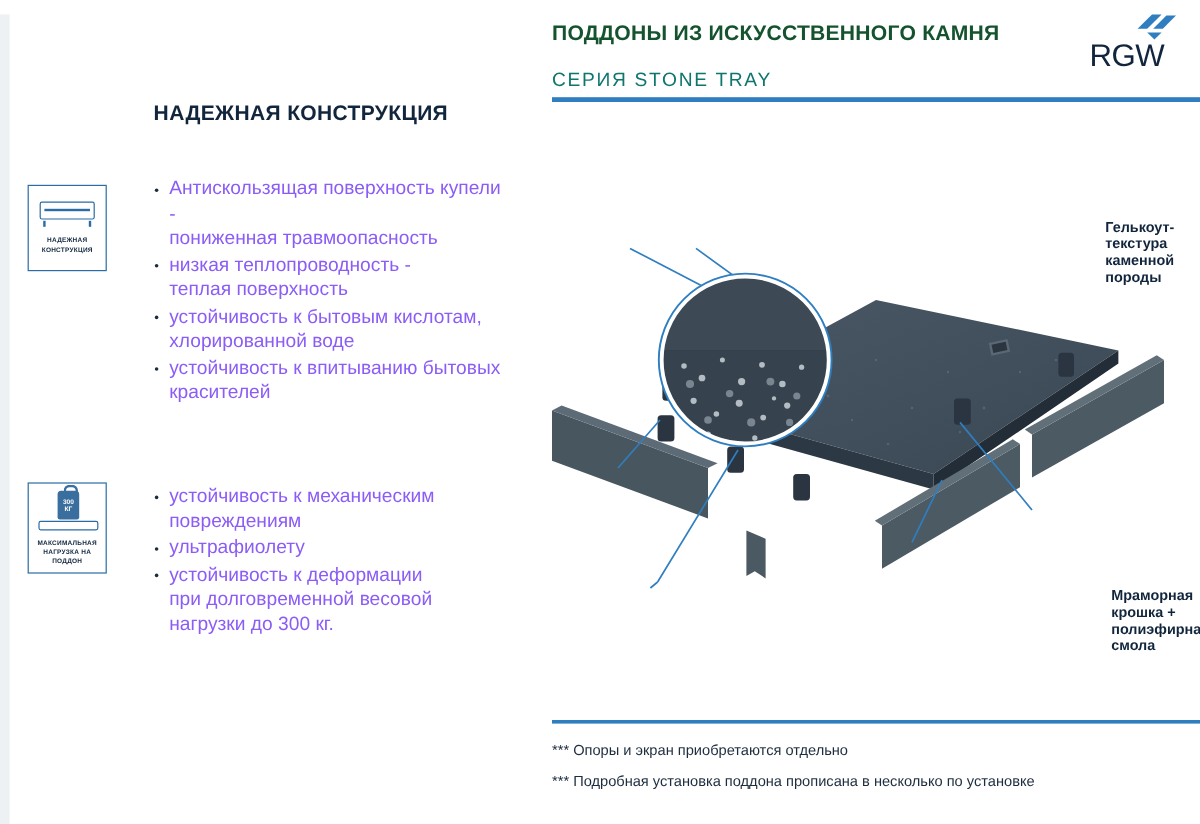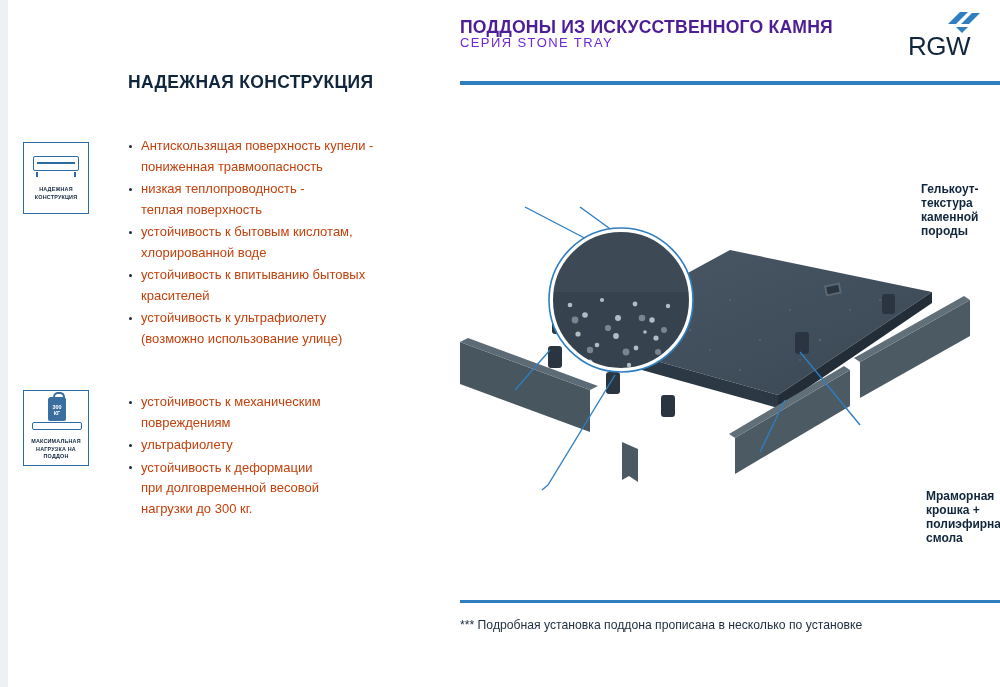--- a/index.html
+++ b/index.html
@@ -19,21 +19,21 @@
   .page {
     position: absolute;
     inset: 0;
     background: #ffffff;
   }
 
   
   .left-col {
     position: absolute;
     left: 0;
-    top: 0;
+    top: 12px;
     width: 430px;
     height: 545px;
     background: #ffffff;
   }
   .left-edge {
     position: absolute;
     left: 0;
     top: 0;
     width: 8px;
     height: 687px;
@@ -151,23 +151,23 @@
     border: 1.5px solid #2b6ca3;
     border-radius: 2px;
     box-sizing: border-box;
   }
 
   
   .bullets {
     position: absolute;
     left: 128px;
     width: 295px;
-    font-size: 13px;
+    font-size: 16px;
     line-height: 20.5px;
-    color: #c2410c;
+    color: #8b5cf6;
   }
   #bullets-construction { top: 136px; }
   #bullets-load { top: 392px; }
   .bullets li {
     list-style: none;
     position: relative;
     margin: 0 0 2px 0;
     padding-left: 13px;
     white-space: pre-line;
   }
@@ -190,29 +190,29 @@
     top: 0;
     width: 570px;
     height: 687px;
   }
   .head-title {
     position: absolute;
     left: 30px;
     top: 17px;
     font-size: 17.6px;
     font-weight: bold;
-    color: #4c1d95;
+    color: #14532d;
     letter-spacing: 0.2px;
   }
   .head-sub {
     position: absolute;
     left: 30px;
-    top: 35px;
-    font-size: 13px;
-    color: #6d28d9;
+    top: 59px;
+    font-size: 16px;
+    color: #0f766e;
     letter-spacing: 1.4px;
   }
   .head-rule {
     position: absolute;
     left: 30px;
     top: 81px;
     width: 540px;
     height: 4px;
     background: #2f7ec0;
   }
@@ -298,22 +298,20 @@
     <div class="bullets" id="bullets-construction">
       <ul>
         <li>Антискользящая поверхность купели -
 пониженная травмоопасность</li>
         <li>низкая теплопроводность -
  теплая поверхность</li>
         <li>устойчивость к бытовым кислотам,
 хлорированной воде</li>
         <li>устойчивость к впитыванию бытовых
 красителей</li>
-        <li>устойчивость к ультрафиолету
-(возможно использование улице)</li>
       </ul>
     </div>
 
     <div class="bullets" id="bullets-load">
       <ul>
         <li>устойчивость к механическим
 повреждениям</li>
         <li>ультрафиолету</li>
         <li>устойчивость к деформации
 при долговременной весовой
@@ -435,16 +433,17 @@
       <path d="M370,352 L430,425" stroke="#2f7ec0" stroke-width="1.4" fill="none"></path>
 
       <rect x="30" y="600" width="540" height="3" fill="#2f7ec0"></rect>
     </svg>
 
     <div class="callout" id="callout-gelcoat">Гелькоут-текстура каменной породы</div>
     <div class="callout" id="callout-marble">Мраморная крошка +
 полиэфирная смола</div>
 
     <div class="footnotes">
+      <div>*** Опоры и экран приобретаются отдельно</div>
       <div>*** Подробная установка поддона прописана в несколько по установке</div>
     </div>
   </div>
 </div>
 
 </body></html>

